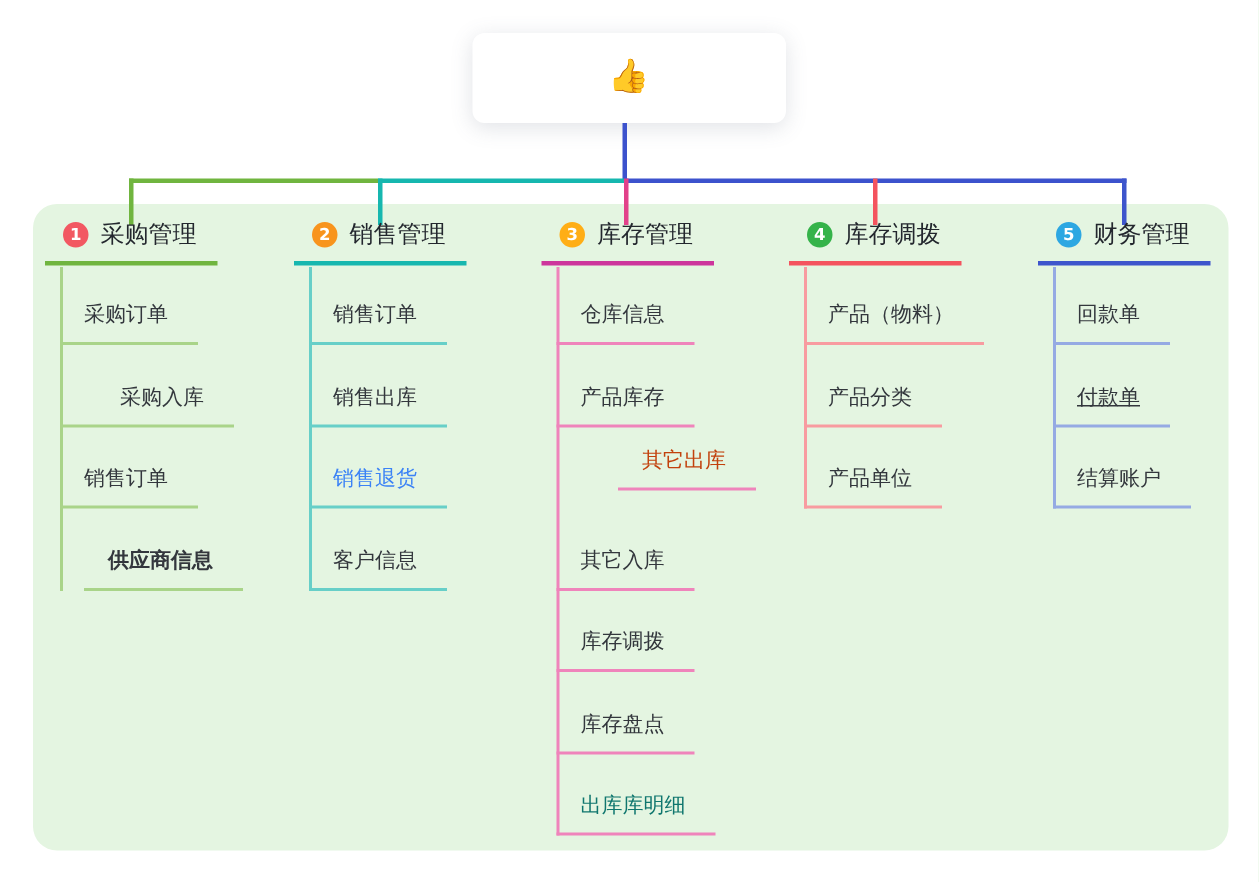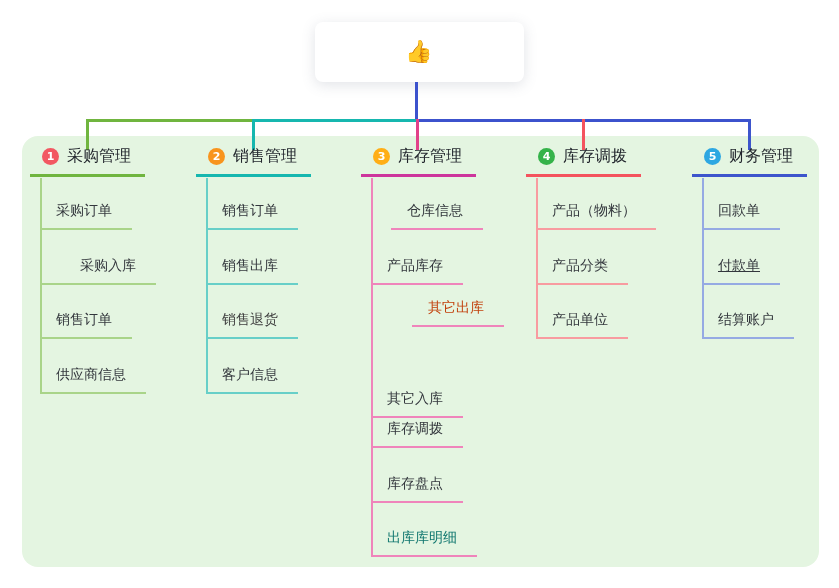--- a/index.html
+++ b/index.html
@@ -62,39 +62,39 @@
     </div>
   <div id="branches">
       <div class="branch-header" style="left: 30px; top: 146px; border-bottom-color: rgb(112, 181, 63); color: rgb(35, 39, 46);">
         <span class="badge" style="background: rgb(242, 88, 98);">1</span>
         <span>采购管理</span>
       </div>
       <div class="vline" style="left: 40px; top: 178px; height: 215.5px; background: rgb(169, 212, 137);"></div>
       <div class="child-item" style="left: 40px; top: 200px; border-bottom-color: rgb(169, 212, 137); color: rgb(51, 55, 61);">采购订单</div>
       <div class="child-item" style="left: 40px; top: 255px; border-bottom-color: rgb(169, 212, 137); color: rgb(51, 55, 61); padding-left: 40px;">采购入库</div>
       <div class="child-item" style="left: 40px; top: 309px; border-bottom-color: rgb(169, 212, 137); color: rgb(51, 55, 61);">销售订单</div>
-      <div class="child-item" style="left: 40px; top: 364px; border-bottom-color: rgb(169, 212, 137); color: rgb(51, 55, 61);">供应商信息</div>
+      <div class="child-item" style="left: 56px; top: 364px; border-bottom-color: rgb(169, 212, 137); color: rgb(51, 55, 61); font-weight: bold;">供应商信息</div>
       <div class="branch-header" style="left: 196px; top: 146px; border-bottom-color: rgb(22, 183, 175); color: rgb(35, 39, 46);">
         <span class="badge" style="background: rgb(248, 148, 29);">2</span>
         <span>销售管理</span>
       </div>
       <div class="vline" style="left: 206px; top: 178px; height: 215.5px; background: rgb(103, 207, 200);"></div>
       <div class="child-item" style="left: 206px; top: 200px; border-bottom-color: rgb(103, 207, 200); color: rgb(51, 55, 61);">销售订单</div>
       <div class="child-item" style="left: 206px; top: 255px; border-bottom-color: rgb(103, 207, 200); color: rgb(51, 55, 61);">销售出库</div>
-      <div class="child-item" style="left: 206px; top: 309px; border-bottom-color: rgb(103, 207, 200); color: #404040;">销售退货</div>
+      <div class="child-item" style="left: 206px; top: 309px; border-bottom-color: rgb(103, 207, 200); color: #3b82f6;">销售退货</div>
       <div class="child-item" style="left: 206px; top: 364px; border-bottom-color: rgb(103, 207, 200); color: rgb(51, 55, 61);">客户信息</div>
       <div class="branch-header" style="left: 361px; top: 146px; border-bottom-color: rgb(205, 53, 156); color: rgb(35, 39, 46);">
         <span class="badge" style="background: rgb(255, 174, 22);">3</span>
         <span>库存管理</span>
       </div>
       <div class="vline" style="left: 371px; top: 178px; height: 379px; background: rgb(239, 132, 187);"></div>
-      <div class="child-item" style="left: 371px; top: 200px; border-bottom-color: rgb(239, 132, 187); color: rgb(51, 55, 61); margin-left: 20px;">仓库信息</div>
+      <div class="child-item" style="left: 371px; top: 200px; border-bottom-color: rgb(239, 132, 187); color: rgb(51, 55, 61);">仓库信息</div>
       <div class="child-item" style="left: 371px; top: 255px; border-bottom-color: rgb(239, 132, 187); color: rgb(51, 55, 61);">产品库存</div>
       <div class="child-item" style="left: 371px; top: 297px; border-bottom-color: rgb(239, 132, 187); color: #c2410c; margin-left: 41px;">其它出库</div>
-      <div class="child-item" style="left: 371px; top: 364px; border-bottom-color: rgb(239, 132, 187); color: rgb(51, 55, 61); margin-top: 24px;">其它入库</div>
+      <div class="child-item" style="left: 371px; top: 364px; border-bottom-color: rgb(239, 132, 187); color: rgb(51, 55, 61);">其它入库</div>
       <div class="child-item" style="left: 371px; top: 418px; border-bottom-color: rgb(239, 132, 187); color: rgb(51, 55, 61);">库存调拨</div>
       <div class="child-item" style="left: 371px; top: 473px; border-bottom-color: rgb(239, 132, 187); color: rgb(51, 55, 61);">库存盘点</div>
       <div class="child-item" style="left: 371px; top: 527px; border-bottom-color: rgb(239, 132, 187); color: #0f766e;">出库库明细</div>
       <div class="branch-header" style="left: 526px; top: 146px; border-bottom-color: rgb(244, 83, 94); color: rgb(35, 39, 46);">
         <span class="badge" style="background: rgb(53, 179, 74);">4</span>
         <span>库存调拨</span>
       </div>
       <div class="vline" style="left: 536px; top: 178px; height: 161px; background: rgb(248, 155, 160);"></div>
       <div class="child-item" style="left: 536px; top: 200px; border-bottom-color: rgb(248, 155, 160); color: rgb(51, 55, 61);">产品（物料）</div>
       <div class="child-item" style="left: 536px; top: 255px; border-bottom-color: rgb(248, 155, 160); color: rgb(51, 55, 61);">产品分类</div>

